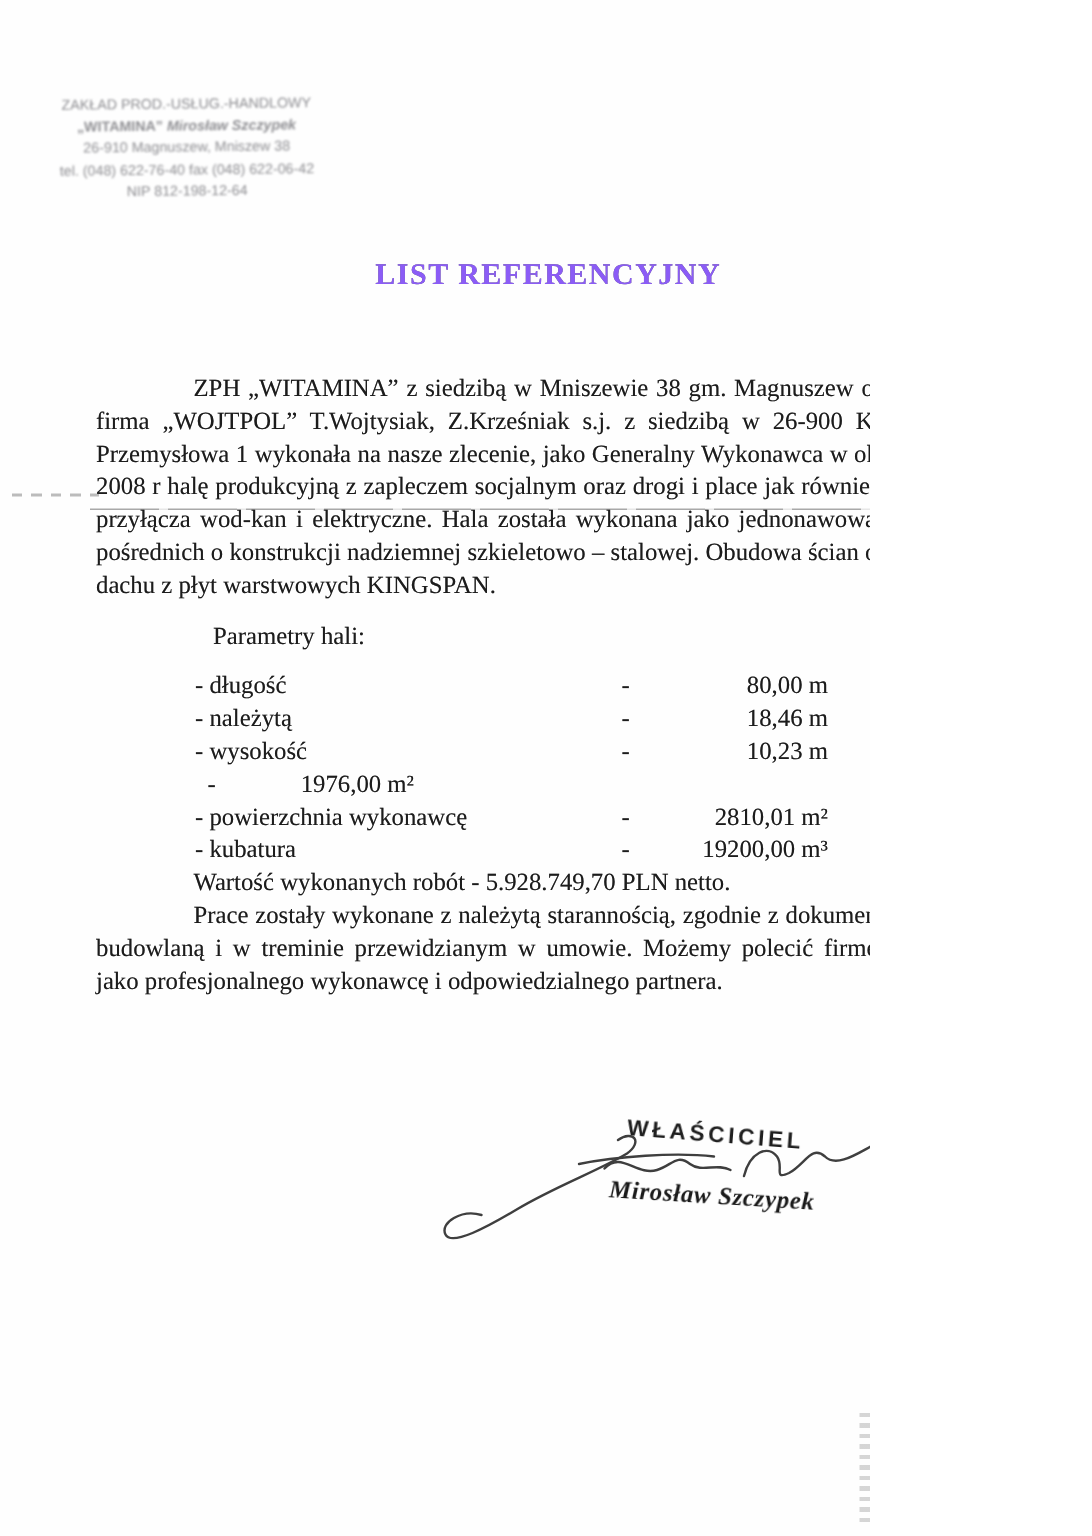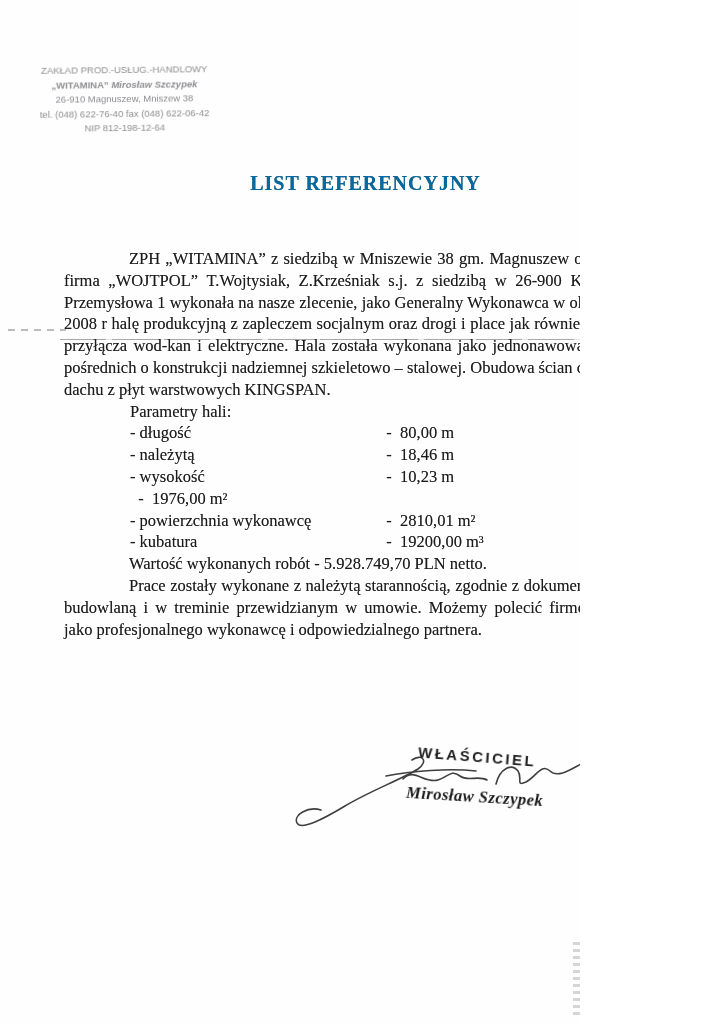--- a/index.html
+++ b/index.html
@@ -21,35 +21,35 @@
     filter:blur(0.55px);
     transform:rotate(-0.6deg);
   }
   .letterhead .lh2{font-weight:bold;}
   .letterhead .lh2 .owner{font-style:italic;}
   
   .title{
     position:absolute;left:64px;top:172px;width:603px;
     text-align:center;
     font-size:20px;font-weight:bold;letter-spacing:1px;
-    color:#0369a1;
+    color:#8b5cf6;
     text-shadow:0 0 0.4px rgba(0,0,0,0.6);
   }
   
   .bodytext{
     position:absolute;left:64px;top:248px;width:603px;
     font-size:16.5px;line-height:21.8px;
     text-shadow:0 0 0.35px rgba(0,0,0,0.45);
   }
   .para{margin:0;text-align:justify;text-indent:65px;}
-  .params-heading{margin:0;padding-left:66px;}
-  .p-row{display:flex;align-items:baseline;height:21.8px;padding-left:66px;}
+  .params-heading{margin:12px;padding-left:66px;}
+  .p-row{display:flex;align-items:baseline;height:21.8px;padding-left:66px;gap:28px;}
   .p-label{flex:0 0 248px;}
   .p-sep{flex:0 0 22px;text-align:center;}
-  .p-val{flex:0 0 96px;}
+  .p-val{flex:0 0 96px;text-align:right;}
   .value-line{margin:0;text-indent:65px;}
   
   .sig-area{position:absolute;left:290px;top:730px;width:330px;height:110px;}
   .sig-role{
     position:absolute;left:128px;top:18px;
     font-family:"Liberation Sans", sans-serif;
     font-weight:bold;font-size:15px;letter-spacing:2.5px;
     color:#1f1f1f;transform:rotate(4.5deg);
     filter:blur(0.3px);
   }

